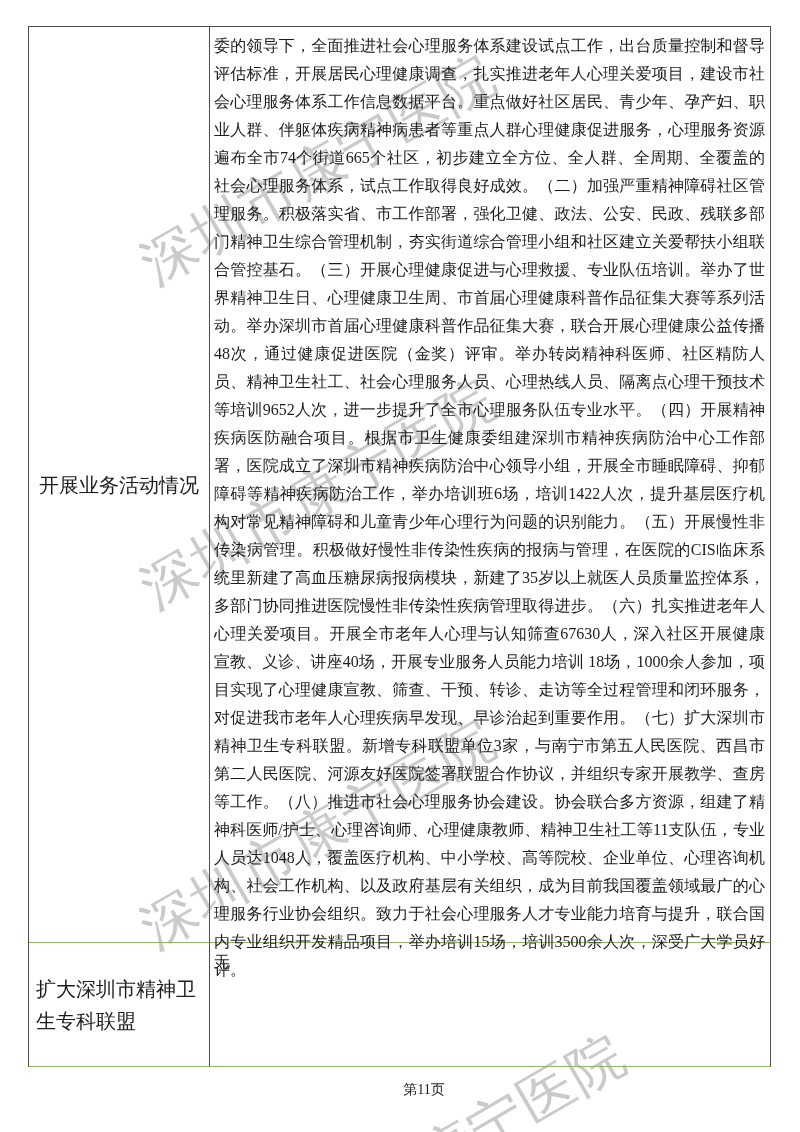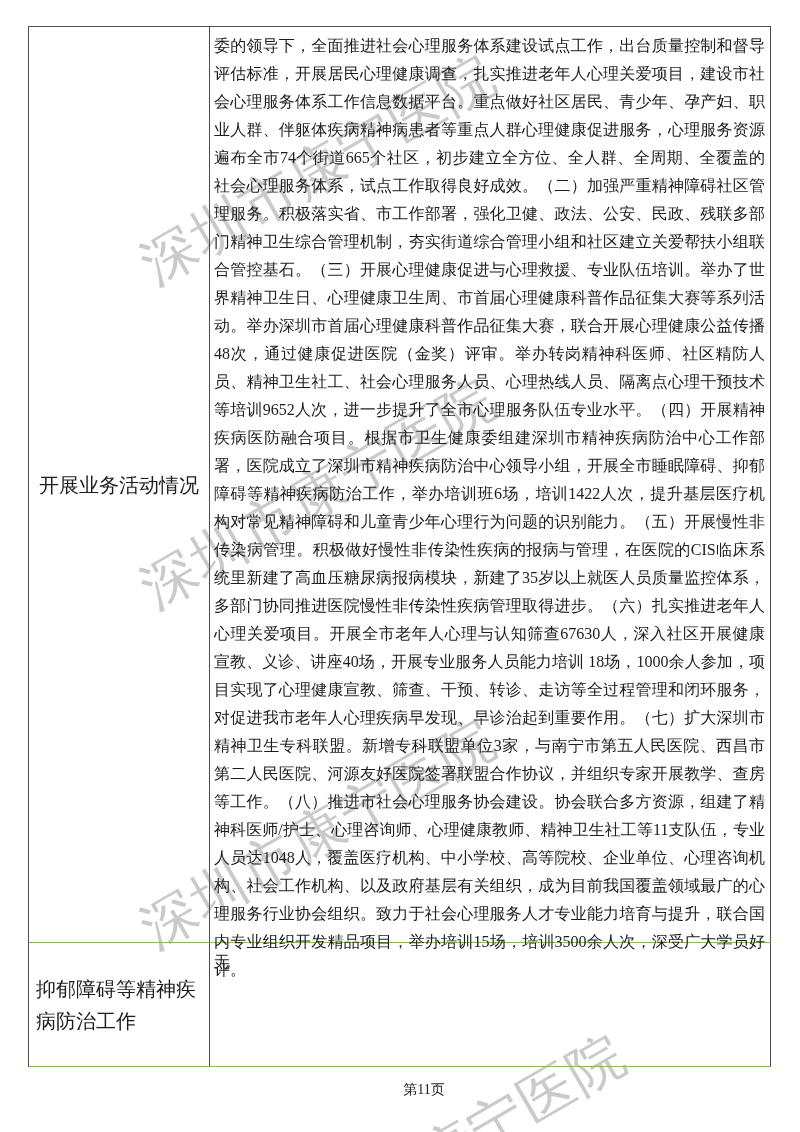--- a/index.html
+++ b/index.html
@@ -95,20 +95,20 @@
     <div class="wm wm4">深圳市康宁医院</div>
   </div>
 
   <div class="report-table">
     <div class="cell label-cell row1">
       <span>开展业务活动情况</span>
     </div>
     <div class="cell content-cell row1">委的领导下，全面推进社会心理服务体系建设试点工作，出台质量控制和督导评估标准，开展居民心理健康调查，扎实推进老年人心理关爱项目，建设市社会心理服务体系工作信息数据平台。重点做好社区居民、青少年、孕产妇、职业人群、伴躯体疾病精神病患者等重点人群心理健康促进服务，心理服务资源遍布全市74个街道665个社区，初步建立全方位、全人群、全周期、全覆盖的社会心理服务体系，试点工作取得良好成效。（二）加强严重精神障碍社区管理服务。积极落实省、市工作部署，强化卫健、政法、公安、民政、残联多部门精神卫生综合管理机制，夯实街道综合管理小组和社区建立关爱帮扶小组联合管控基石。（三）开展心理健康促进与心理救援、专业队伍培训。举办了世界精神卫生日、心理健康卫生周、市首届心理健康科普作品征集大赛等系列活动。举办深圳市首届心理健康科普作品征集大赛，联合开展心理健康公益传播48次，通过健康促进医院（金奖）评审。举办转岗精神科医师、社区精防人员、精神卫生社工、社会心理服务人员、心理热线人员、隔离点心理干预技术等培训9652人次，进一步提升了全市心理服务队伍专业水平。（四）开展精神疾病医防融合项目。根据市卫生健康委组建深圳市精神疾病防治中心工作部署，医院成立了深圳市精神疾病防治中心领导小组，开展全市睡眠障碍、抑郁障碍等精神疾病防治工作，举办培训班6场，培训1422人次，提升基层医疗机构对常见精神障碍和儿童青少年心理行为问题的识别能力。（五）开展慢性非传染病管理。积极做好慢性非传染性疾病的报病与管理，在医院的CIS临床系统里新建了高血压糖尿病报病模块，新建了35岁以上就医人员质量监控体系，多部门协同推进医院慢性非传染性疾病管理取得进步。（六）扎实推进老年人心理关爱项目。开展全市老年人心理与认知筛查67630人，深入社区开展健康宣教、义诊、讲座40场，开展专业服务人员能力培训 18场，1000余人参加，项目实现了心理健康宣教、筛查、干预、转诊、走访等全过程管理和闭环服务，对促进我市老年人心理疾病早发现、早诊治起到重要作用。（七）扩大深圳市精神卫生专科联盟。新增专科联盟单位3家，与南宁市第五人民医院、西昌市第二人民医院、河源友好医院签署联盟合作协议，并组织专家开展教学、查房等工作。（八）推进市社会心理服务协会建设。协会联合多方资源，组建了精神科医师/护士、心理咨询师、心理健康教师、精神卫生社工等11支队伍，专业人员达1048人，覆盖医疗机构、中小学校、高等院校、企业单位、心理咨询机构、社会工作机构、以及政府基层有关组织，成为目前我国覆盖领域最广的心理服务行业协会组织。致力于社会心理服务人才专业能力培育与提升，联合国内专业组织开发精品项目，举办培训15场，培训3500余人次，深受广大学员好评。</div>
 
     <div class="cell label-cell row2">
-      <span>抑郁障碍等精神疾病防治工作</span>
+      <span>扩大深圳市精神卫生专科联盟</span>
     </div>
     <div class="cell content-cell row2">无</div>
   </div>
 
   <div class="footer">第11页</div>
 
 </div>
 
 </body></html>

